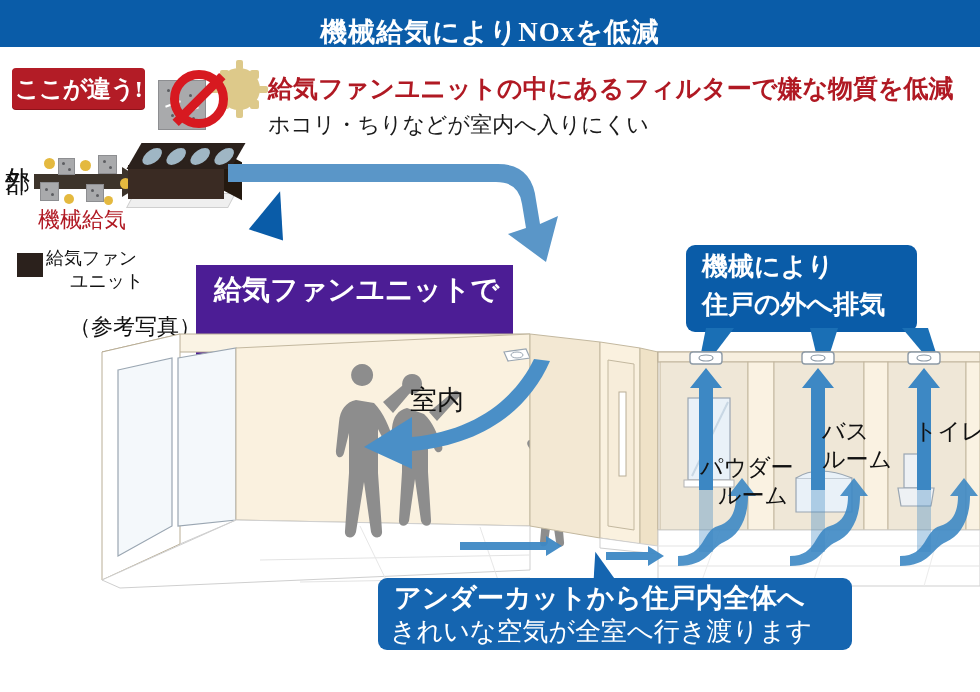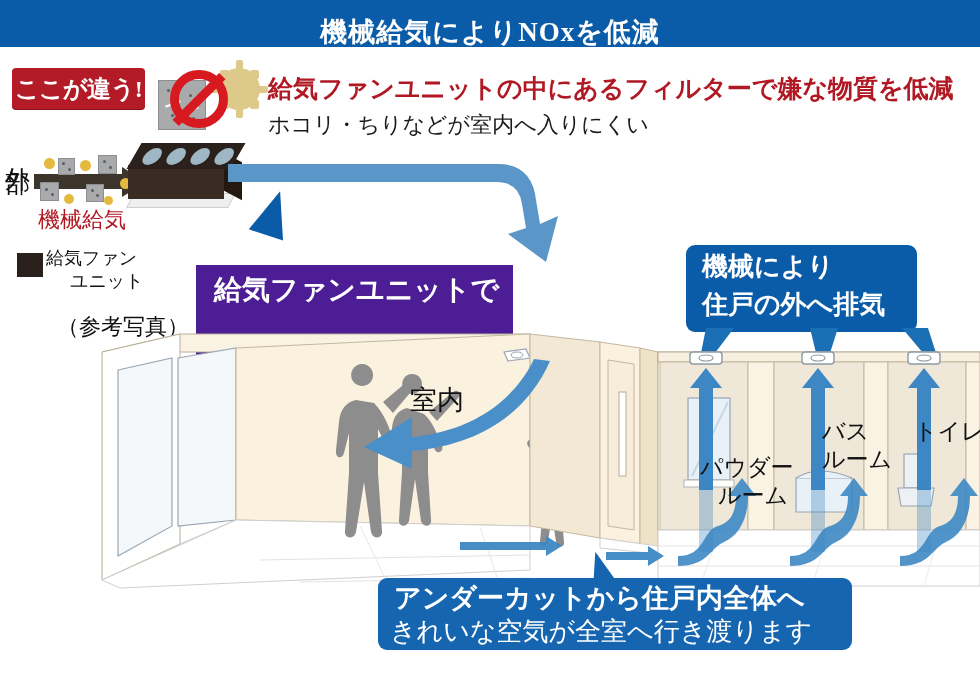--- a/index.html
+++ b/index.html
@@ -124,21 +124,21 @@
 
   
   #legend-swatch{
     position:absolute;left:17px;top:253px;width:26px;height:24px;background:#2b211c;
   }
   #legend-text{
     position:absolute;left:46px;top:247px;width:160px;
     font-size:18px;color:#111;line-height:1.28;letter-spacing:0px;
   }
   #legend-note{
-    position:absolute;left:57px;top:312px;
+    position:absolute;left:69px;top:312px;
     font-size:22px;color:#111;white-space:nowrap;
   }
 
   
   #supply-arrow{position:absolute;left:228px;top:158px;width:350px;height:110px;}
 
   
   #room-curve-arrow{position:absolute;left:300px;top:355px;width:260px;height:115px;}
 
   

